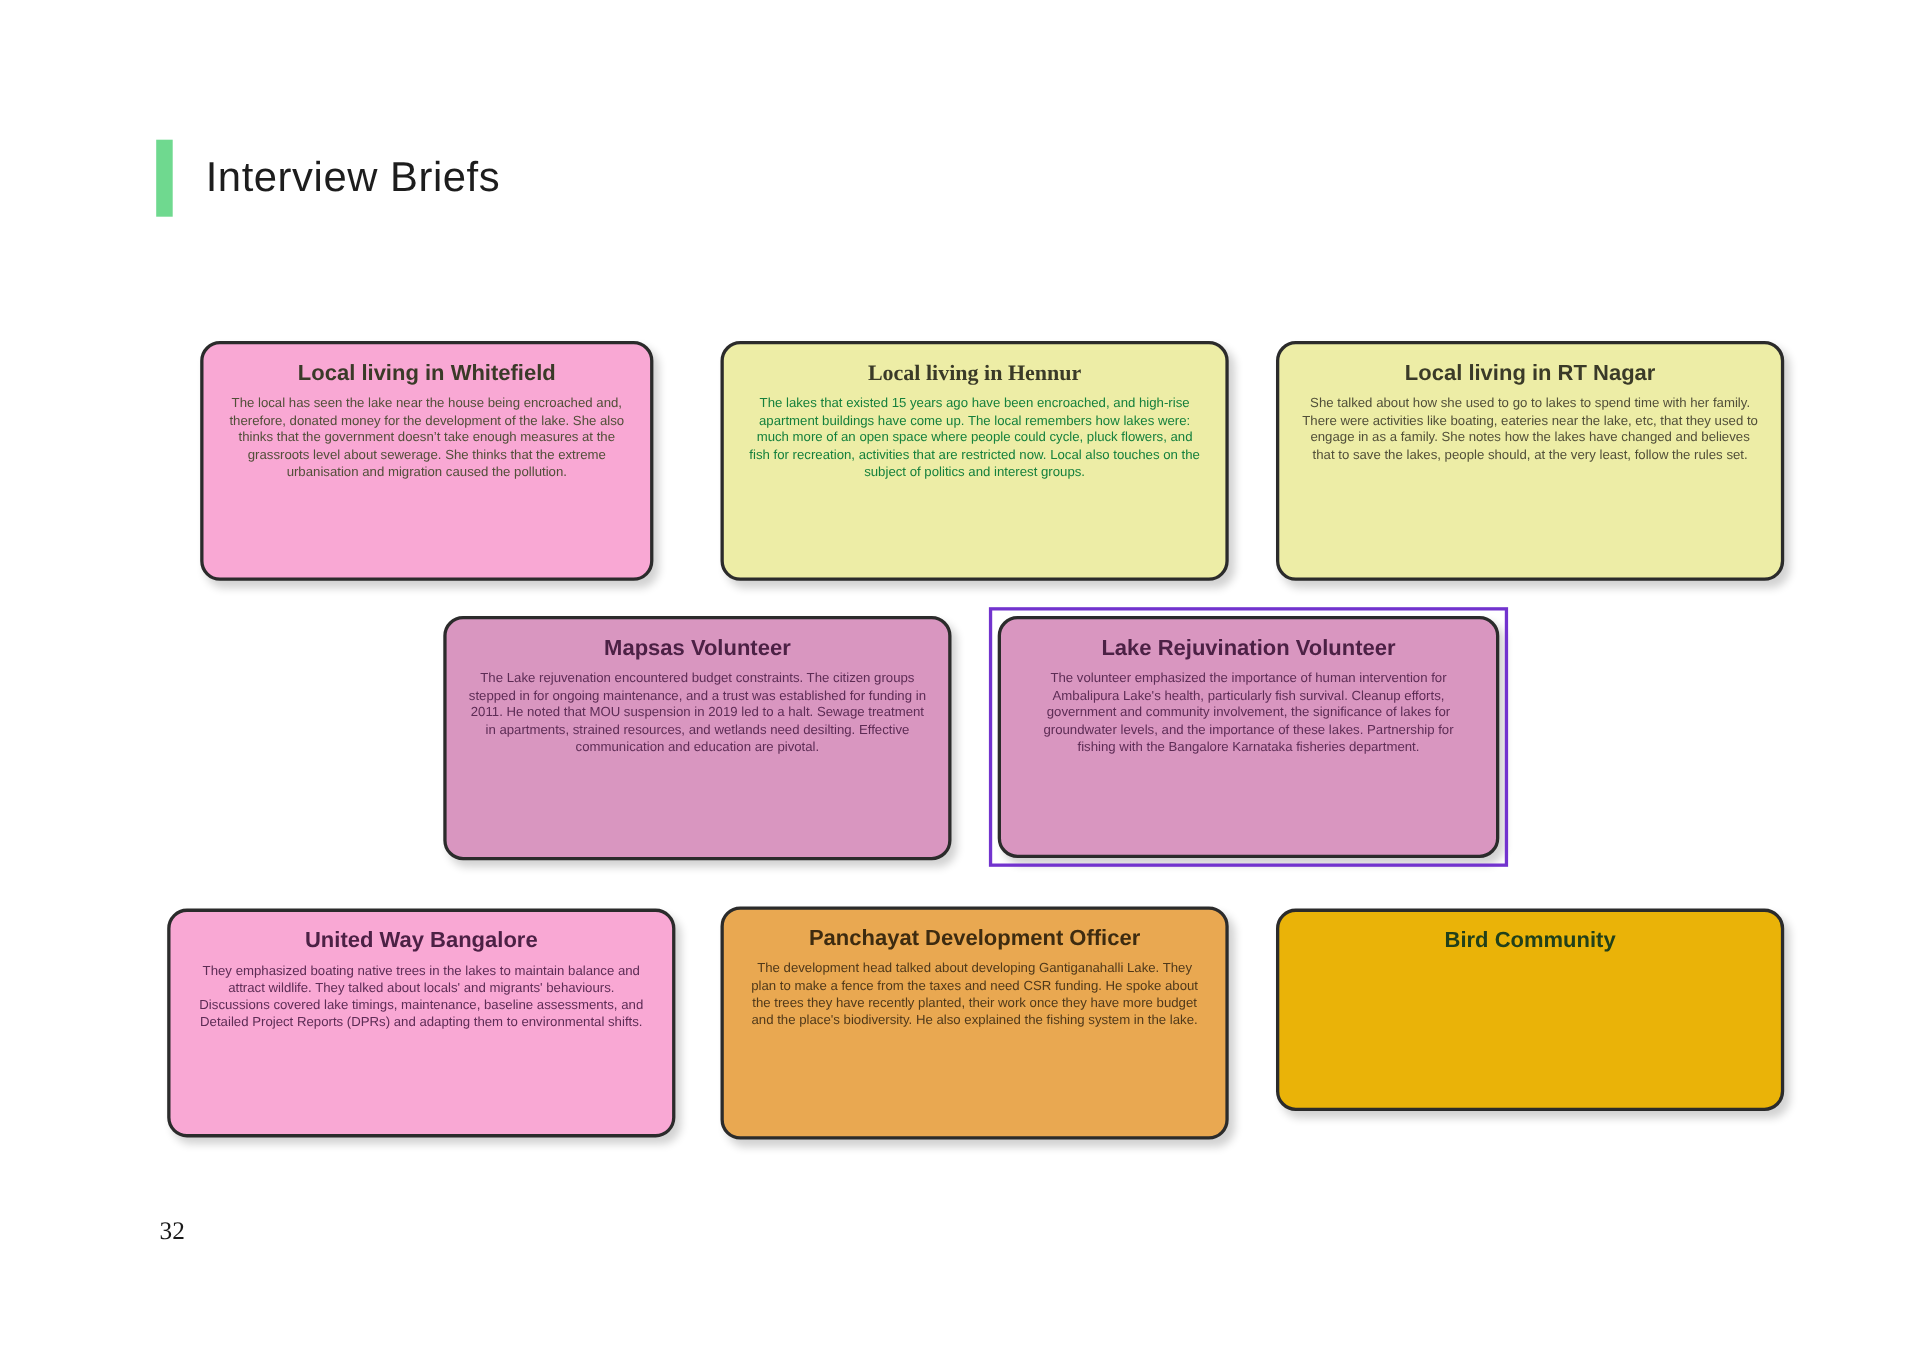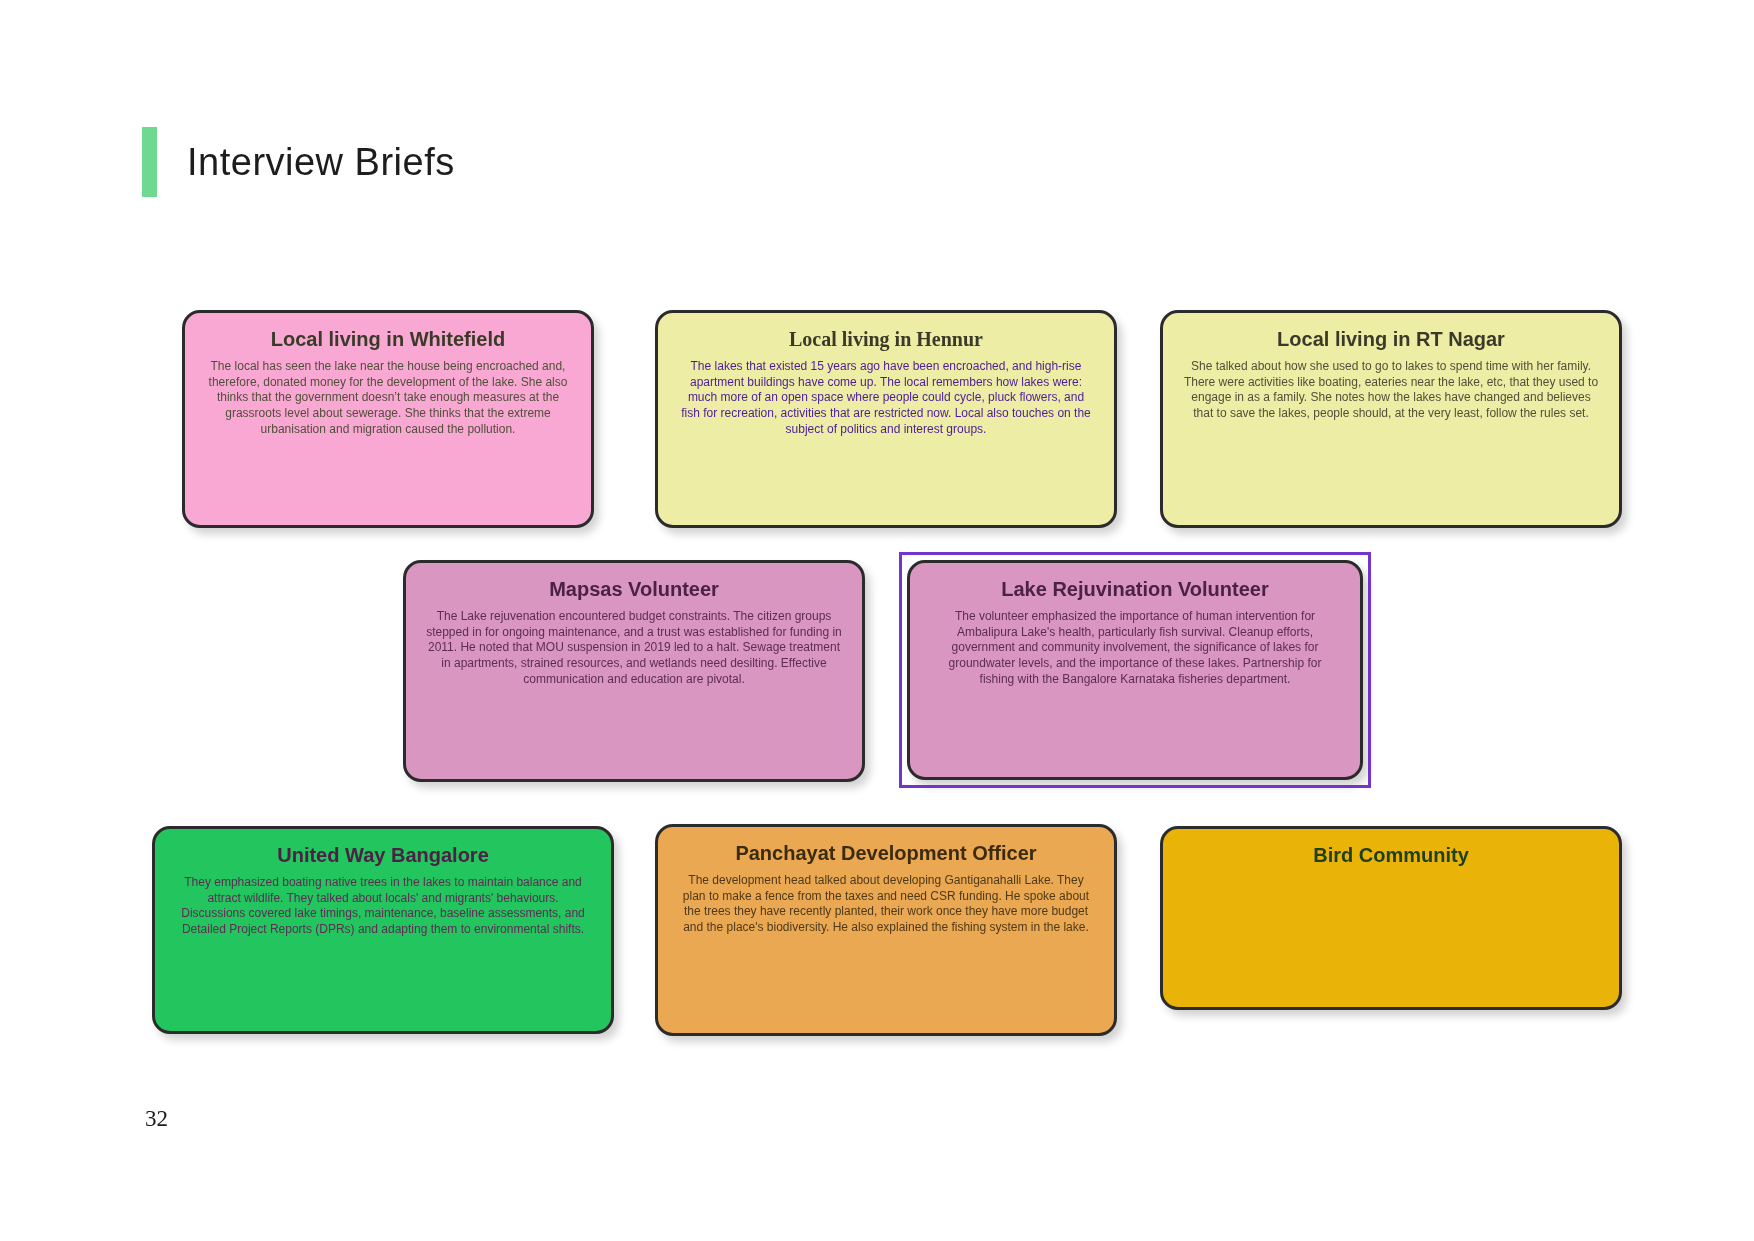--- a/index.html
+++ b/index.html
@@ -85,41 +85,41 @@
     <h1 class="page-title">Interview Briefs</h1>
   </div>
 
   <section class="card" style="left: 150px; top: 310px; width: 412px; height: 218px; background: #f9a8d4; border-color: rgb(43, 43, 43); margin-left: 32px;">
     <h3 class="card-title" style="color: rgb(58, 58, 40);">Local living in Whitefield</h3>
     <p class="card-body" style="color: rgb(81, 79, 57);">The local has seen the lake near the house being encroached and, therefore, donated money for the development of the lake. She also thinks that the government doesn’t take enough measures at the grassroots level about sewerage. She thinks that the extreme urbanisation and migration caused the pollution.</p>
   </section>
 
   <section class="card" style="left: 655px; top: 310px; width: 462px; height: 218px; background: rgb(237, 237, 166); border-color: rgb(43, 43, 43);">
     <h3 class="card-title" style="color: rgb(58, 58, 40); font-family: Liberation Serif, serif;">Local living in Hennur</h3>
-    <p class="card-body" style="color: #4c1d95;">The lakes that existed 15 years ago have been encroached, and high-rise apartment buildings have come up. The local remembers how lakes were: much more of an open space where people could cycle, pluck flowers, and fish for recreation, activities that are restricted now. Local also touches on the subject of politics and interest groups.</p>
+    <p class="card-body" style="color: #15803d;">The lakes that existed 15 years ago have been encroached, and high-rise apartment buildings have come up. The local remembers how lakes were: much more of an open space where people could cycle, pluck flowers, and fish for recreation, activities that are restricted now. Local also touches on the subject of politics and interest groups.</p>
   </section>
 
   <section class="card" style="left: 1160px; top: 310px; width: 462px; height: 218px; background: rgb(237, 237, 166); border-color: rgb(43, 43, 43);">
     <h3 class="card-title" style="color: rgb(58, 58, 40);">Local living in RT Nagar</h3>
     <p class="card-body" style="color: rgb(81, 79, 57);">She talked about how she used to go to lakes to spend time with her family. There were activities like boating, eateries near the lake, etc, that they used to engage in as a family. She notes how the lakes have changed and believes that to save the lakes, people should, at the very least, follow the rules set.</p>
   </section>
 
   <section class="card" style="left: 403px; top: 560px; width: 462px; height: 222px; background: rgb(217, 150, 192); border-color: rgb(43, 43, 43);">
     <h3 class="card-title" style="color: rgb(76, 33, 69);">Mapsas Volunteer</h3>
     <p class="card-body" style="color: rgb(93, 44, 85);">The Lake rejuvenation encountered budget constraints. The citizen groups stepped in for ongoing maintenance, and a trust was established for funding in 2011. He noted that MOU suspension in 2019 led to a halt. Sewage treatment in apartments, strained resources, and wetlands need desilting. Effective communication and education are pivotal.</p>
   </section>
 
   <section class="card" style="left: 907px; top: 560px; width: 456px; height: 220px; background: rgb(217, 150, 192); border-color: rgb(43, 43, 43);">
     <h3 class="card-title" style="color: rgb(76, 33, 69);">Lake Rejuvination Volunteer</h3>
     <p class="card-body" style="color: rgb(93, 44, 85);">The volunteer emphasized the importance of human intervention for Ambalipura Lake's health, particularly fish survival. Cleanup efforts, government and community involvement, the significance of lakes for groundwater levels, and the importance of these lakes. Partnership for fishing with the Bangalore Karnataka fisheries department.</p>
   </section>
 
   <div class="selection-outline" style="left: 899px; top: 552px; width: 472px; height: 236px; border-color: rgb(114, 51, 206);"></div>
 
-  <section class="card" style="left: 152px; top: 826px; width: 462px; height: 208px; background: #22c55e; border-color: rgb(43, 43, 43);">
+  <section class="card" style="left: 152px; top: 826px; width: 462px; height: 208px; background: #f9a8d4; border-color: rgb(43, 43, 43);">
     <h3 class="card-title" style="color: rgb(76, 33, 69);">United Way Bangalore</h3>
     <p class="card-body" style="color: rgb(93, 44, 85);">They emphasized boating native trees in the lakes to maintain balance and attract wildlife. They talked about locals' and migrants' behaviours. Discussions covered lake timings, maintenance, baseline assessments, and Detailed Project Reports (DPRs) and adapting them to environmental shifts.</p>
   </section>
 
   <section class="card" style="left: 655px; top: 824px; width: 462px; height: 212px; background: rgb(233, 168, 81); border-color: rgb(43, 43, 43);">
     <h3 class="card-title" style="color: rgb(61, 43, 16);">Panchayat Development Officer</h3>
     <p class="card-body" style="color: rgb(80, 57, 26);">The development head talked about developing Gantiganahalli Lake. They plan to make a fence from the taxes and need CSR funding. He spoke about the trees they have recently planted, their work once they have more budget and the place's biodiversity. He also explained the fishing system in the lake.</p>
   </section>
 
   <section class="card" style="left: 1160px; top: 826px; width: 462px; height: 184px; background: #eab308; border-color: rgb(43, 43, 43);">

